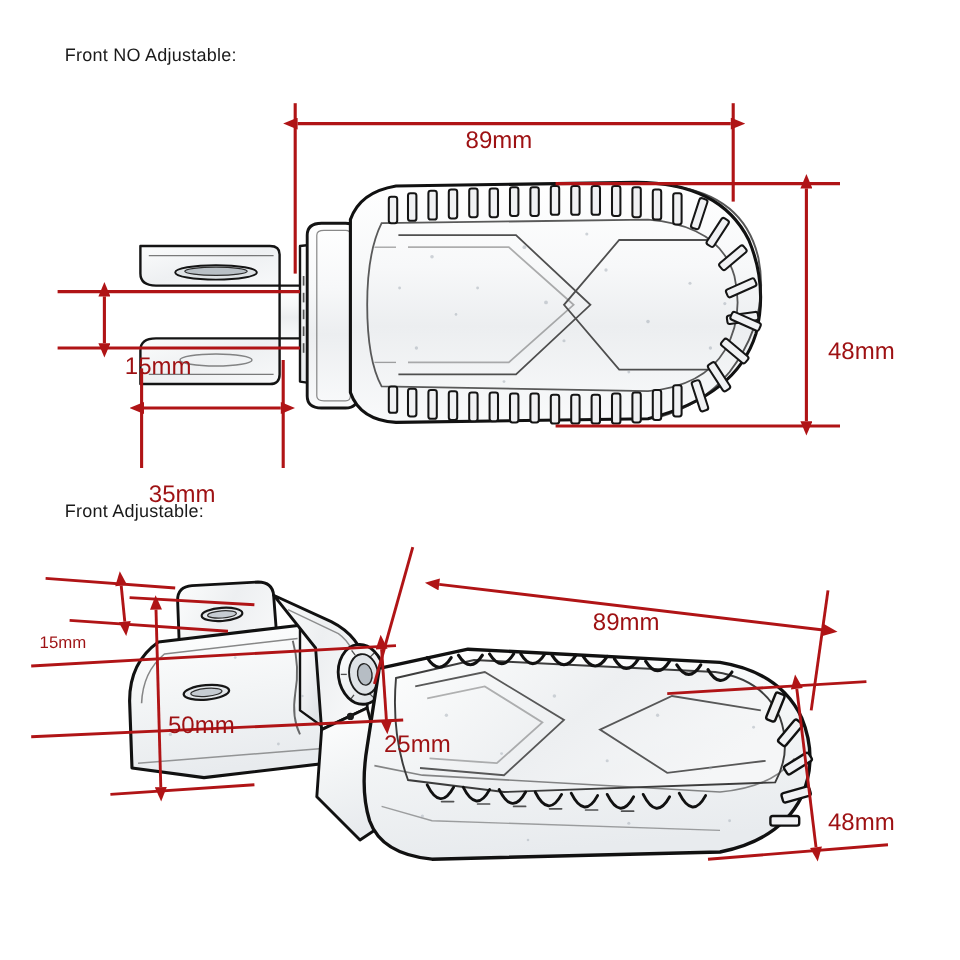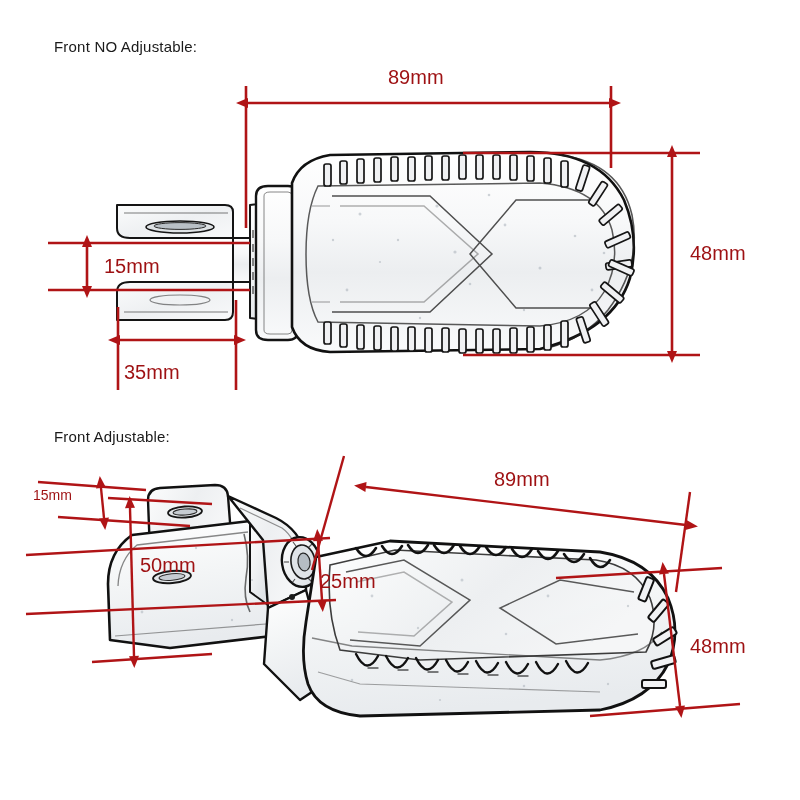--- a/index.html
+++ b/index.html
@@ -24,28 +24,29 @@
   }
   .section-title {
     position: absolute;
     font-family: "Liberation Sans", sans-serif;
     font-size: 15px;
     color: #1a1a1a;
     letter-spacing: 0.2px;
     white-space: nowrap;
   }
   #title-top  { left: 54px;  top: 38px; }
-  #title-bot  { left: 54px;  top: 418px; margin-top: 10px; }
+  #title-bot  { left: 54px;  top: 418px; }
 
   .dim-label {
     position: absolute;
     font-family: "Liberation Sans", sans-serif;
     font-size: 20px;
     color: #9e1113;
     white-space: nowrap;
+    margin-top: 40px;
   }
   .dim-label.sm { font-size: 14px; }
 
   svg.layer {
     position: absolute;
     left: 0; top: 0;
     width: 800px;
     height: 800px;
     overflow: visible;
   }

